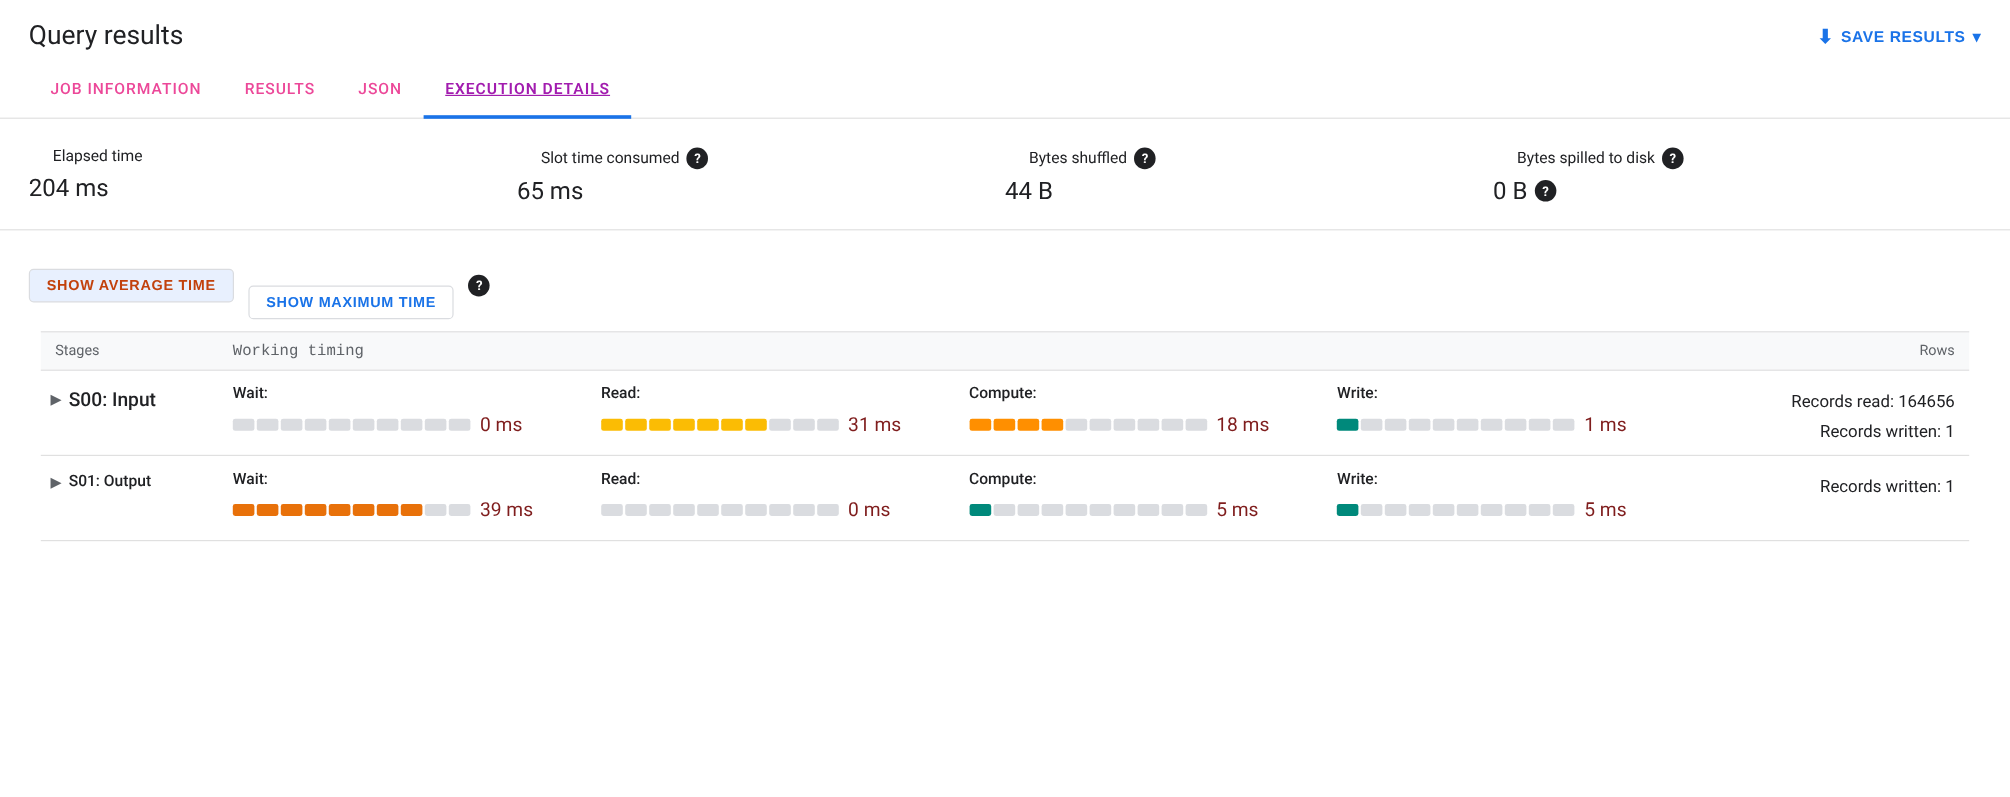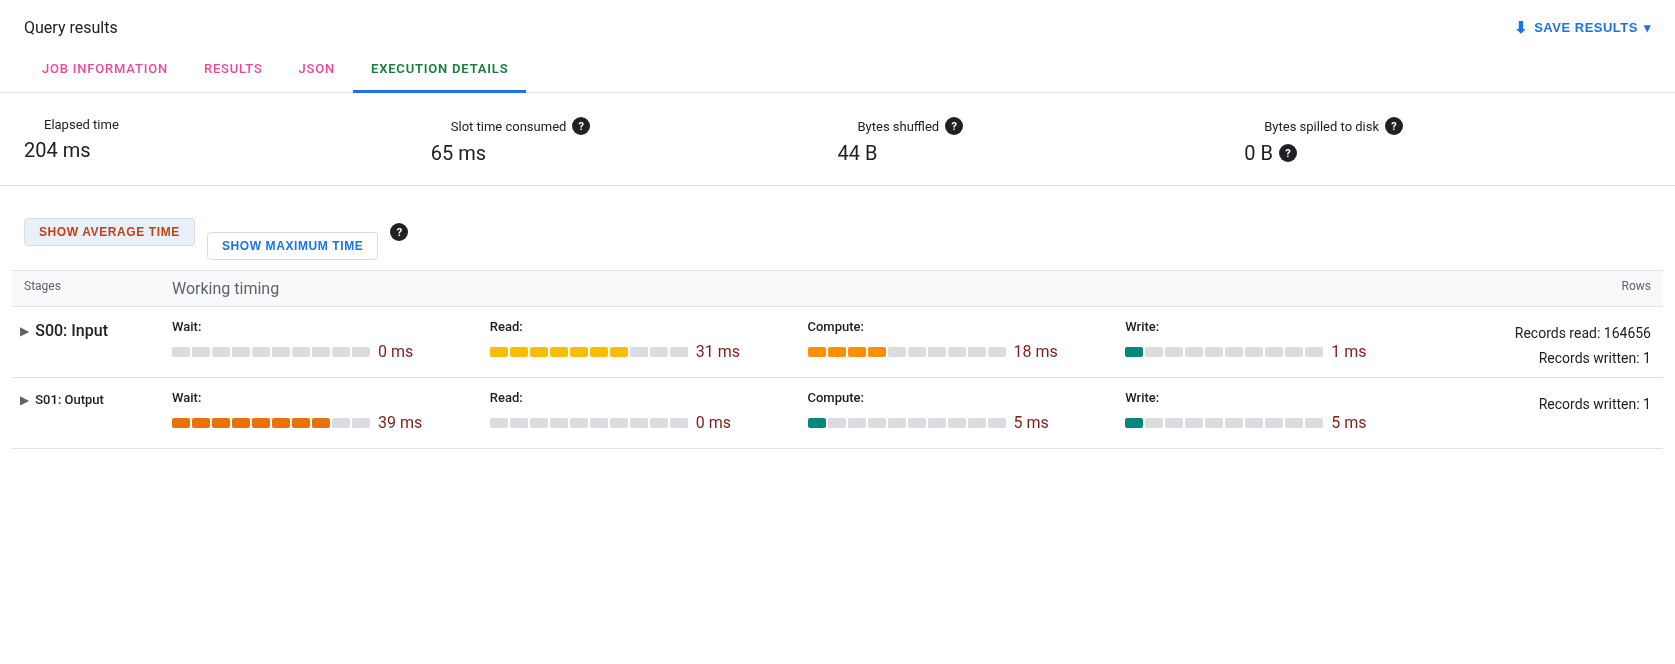--- a/index.html
+++ b/index.html
@@ -2,46 +2,46 @@
 <html><head>
   <meta charset="utf-8">
   <style>
     * { box-sizing: border-box; margin: 0; padding: 0; }
     body { font-family: 'Google Sans', Roboto, Arial, sans-serif; font-size: 14px; color: #202124; background: #fff; }
 
     .page { width: 1675px; min-height: 664px; background: #fff; padding: 0; }
 
     
     .page-header { display: flex; align-items: center; justify-content: space-between; padding: 18px 24px 10px 24px; }
-    .page-title { font-size: 16px; font-weight: 400; color: #202124; }
+    .page-title { font-size: 22px; font-weight: 400; color: #202124; }
     .save-results-btn { display: flex; align-items: center; gap: 6px; color: #1a73e8; font-size: 13px; font-weight: 600; letter-spacing: 0.5px; background: none; border: none; cursor: pointer; }
     .save-results-btn .icon { font-size: 16px; }
 
     
     .tabs { display: flex; border-bottom: 1px solid #e0e0e0; padding: 0 24px; }
     .tab { padding: 14px 18px; font-size: 13px; font-weight: 500; color: #ec4899; letter-spacing: 0.8px; cursor: pointer; border-bottom: 3px solid transparent; margin-bottom: -1px; }
-    .tab.active { color: #15803d; border-bottom: 3px solid #1a73e8; font-weight: 600; }
+    .tab.active { color: #a21caf; border-bottom: 3px solid #1a73e8; font-weight: 600; text-decoration: underline; }
 
     
     .metrics-row { display: flex; padding: 24px 24px 20px 24px; border-bottom: 1px solid #e0e0e0; gap: 0; }
     .metric-item { flex: 1; padding-right: 24px; }
     .metric-label { font-size: 13px; color: #202124; margin-bottom: 6px; display: flex; align-items: center; gap: 6px; margin-left: 20px; }
     .metric-value { font-size: 20px; font-weight: 400; color: #202124; display: flex; align-items: center; gap: 6px; }
     .help-icon { display: inline-flex; align-items: center; justify-content: center; width: 18px; height: 18px; background: #202124; color: #fff; border-radius: 50%; font-size: 11px; font-weight: bold; cursor: pointer; }
 
     
     .toggle-section { padding: 18px 24px 10px 24px; display: flex; align-items: center; gap: 12px; }
     .toggle-btn { padding: 6px 14px; font-size: 12px; font-weight: 600; letter-spacing: 0.6px; border: 1px solid #dadce0; border-radius: 4px; cursor: pointer; background: #e8f0fe; color: #c2410c; }
     .toggle-btn.inactive { background: #fff; color: #1a73e8; margin-top: 28px; }
 
     
-    .stages-table { padding: 0 12px; }
+    .stages-table { padding: 0 34px; }
     .stages-header { display: flex; background: #f8f9fa; padding: 8px 0; border-top: 1px solid #e0e0e0; border-bottom: 1px solid #e0e0e0; }
     .stages-header .col-stage { width: 160px; font-size: 12px; color: #5f6368; padding-left: 12px; }
-    .stages-header .col-timing { flex: 1; font-size: 16px; color: #5f6368; }
+    .stages-header .col-timing { flex: 1; font-size: 13px; color: #5f6368; font-family: Liberation Mono, monospace; }
     .stages-header .col-rows { width: 220px; font-size: 12px; color: #5f6368; text-align: right; padding-right: 12px; }
 
     
     .stage-row { border-bottom: 1px solid #e0e0e0; }
 
     
     .progress-bar-container { display: flex; align-items: center; gap: 8px; }
     .progress-bar { display: flex; gap: 2px; }
     .progress-seg { width: 18px; height: 10px; border-radius: 2px; }
     .seg-gray { background: #dadce0; }

